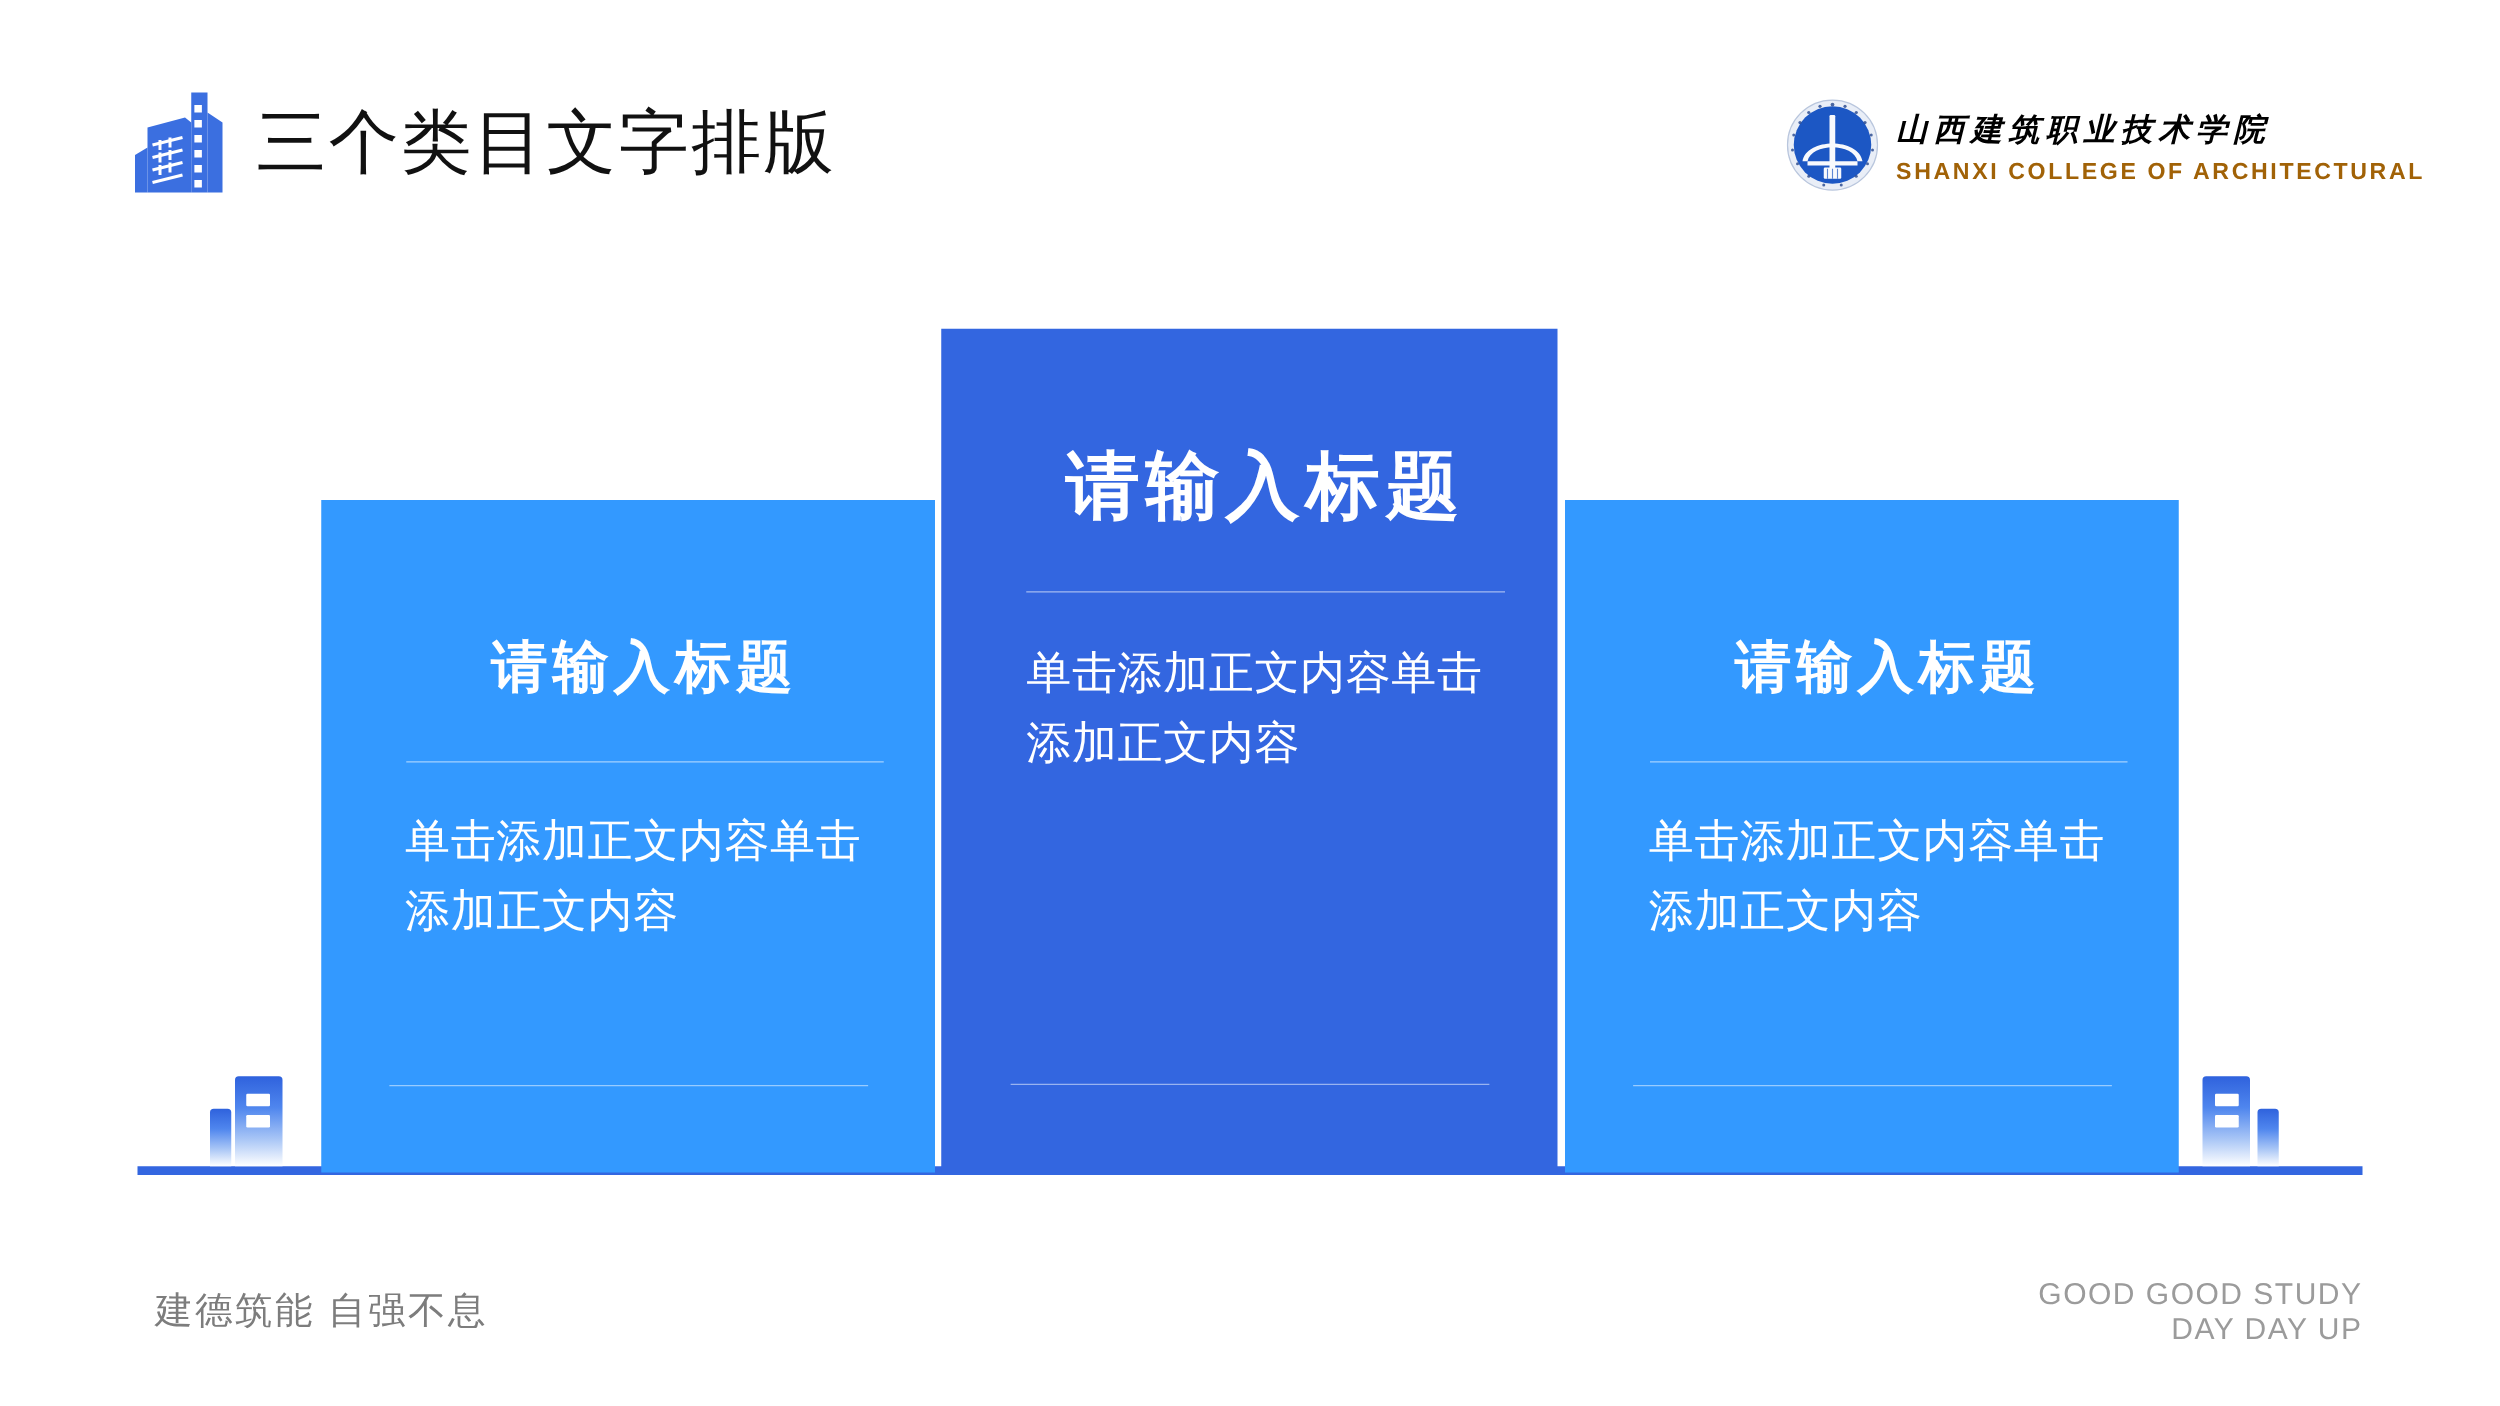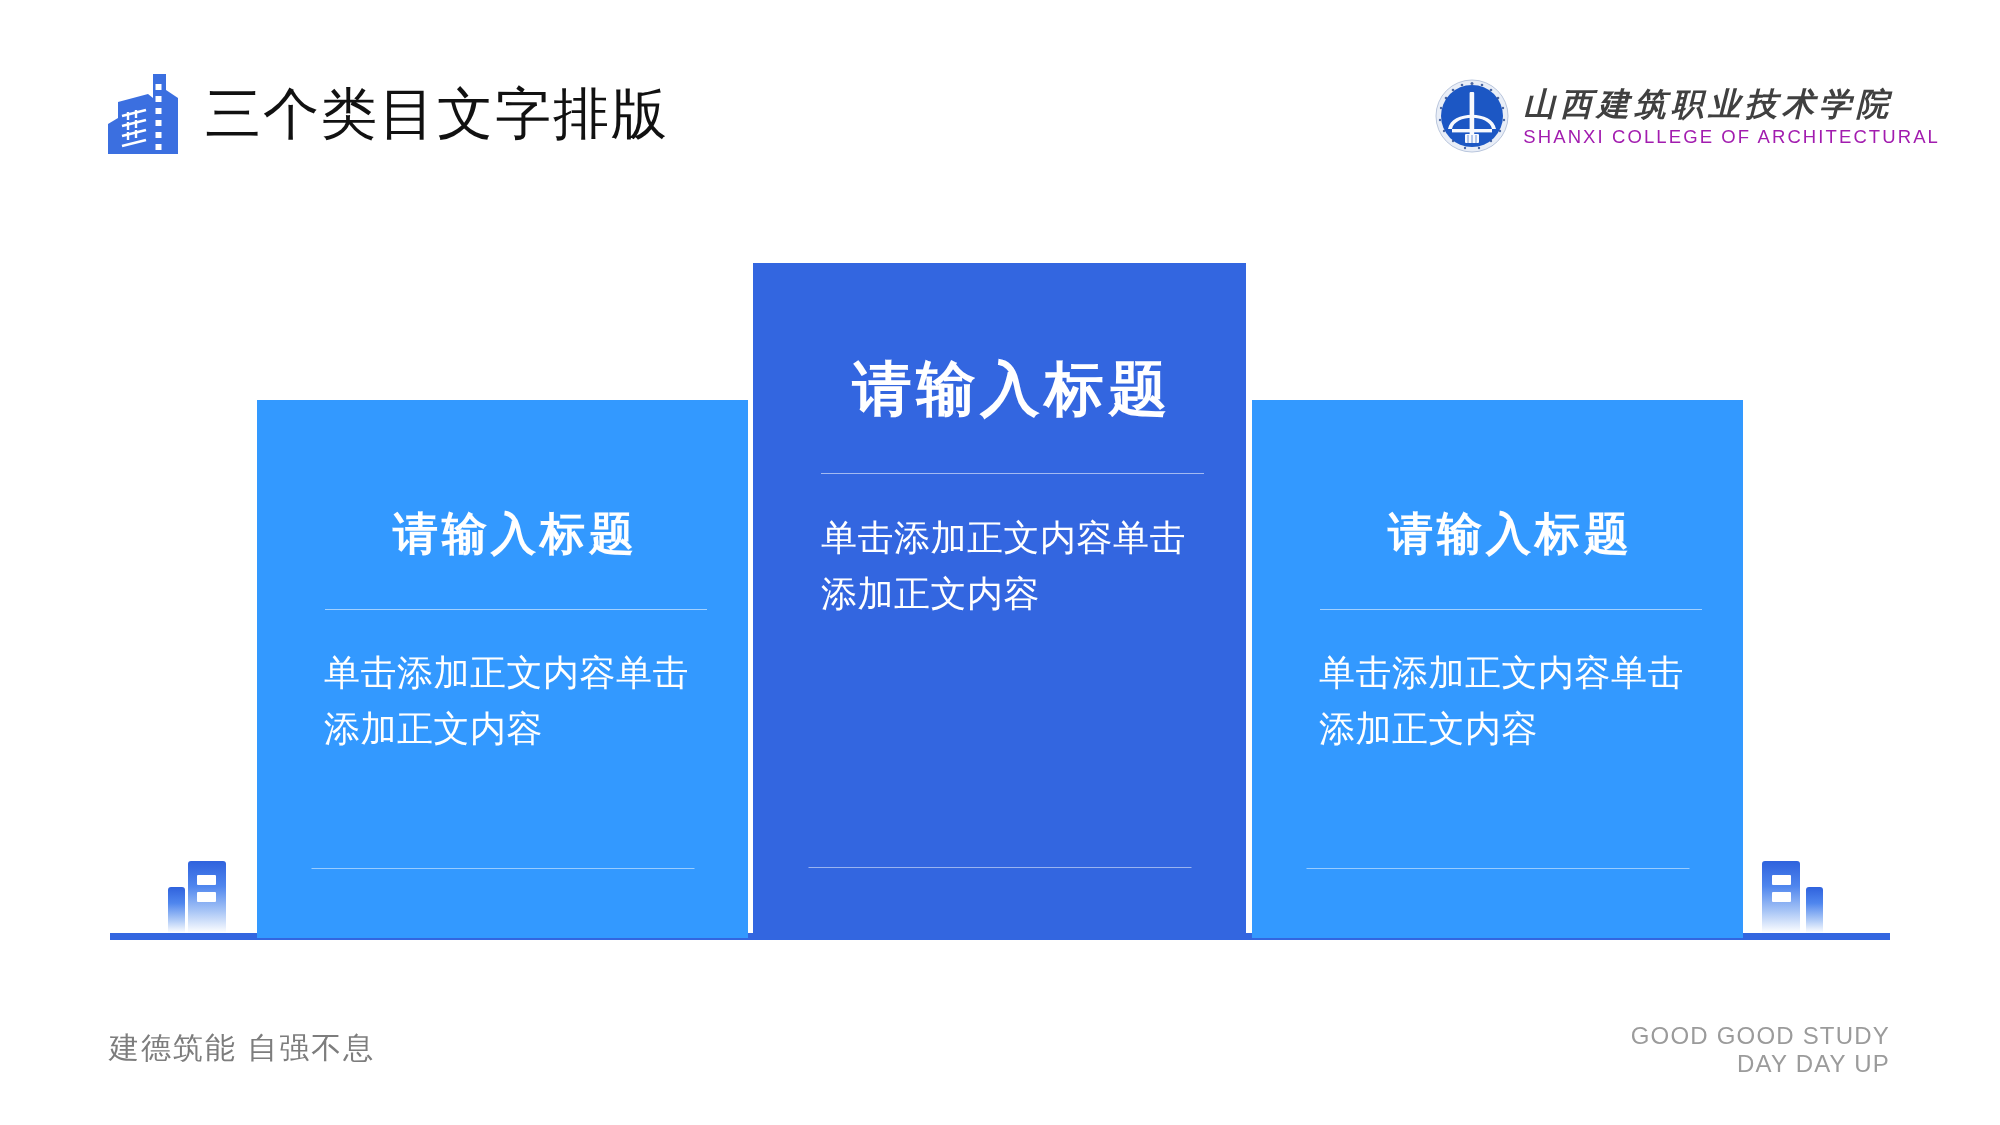--- a/index.html
+++ b/index.html
@@ -18,25 +18,25 @@
     font-size:56px;font-weight:normal;color:#111111;
     letter-spacing:2px;line-height:88px;white-space:nowrap;
   }
 
   
   .logo-wrap{position:absolute;right:60px;top:70px;height:92px;display:flex;align-items:center;gap:14px;}
   .logo-emblem{width:74px;height:74px;flex:0 0 74px;position:relative;}
   .logo-text{display:flex;flex-direction:column;justify-content:center;}
   .logo-cn{
     font-family:"DejaVu Serif","Liberation Serif",serif;
-    font-size:32px;font-weight:bold;font-style:italic;color:#404040;
+    font-size:25px;font-weight:bold;font-style:italic;color:#000000;
     letter-spacing:5px;line-height:40px;white-space:nowrap;
   }
   .logo-en{
-    font-size:18.5px;font-weight:normal;color:#a21caf;
+    font-size:18.5px;font-weight:bold;color:#a16207;
     letter-spacing:2.1px;line-height:24px;white-space:nowrap;
     margin-top:1px;
   }
 
   
   .panel{position:absolute;box-sizing:border-box;padding-left:26px;}
   .panel-left {left:257px; top:400px; width:491px; height:538px; background:#3399ff;}
   .panel-center{left:753px; top:263px; width:493px; height:675px; background:#3366e0;}
   .panel-right{left:1252px;top:400px; width:491px; height:538px; background:#3399ff;}
 
@@ -84,21 +84,21 @@
   .decor-right{right:148px;width:90px;}
   .bld{
     position:absolute;bottom:0;
     background:linear-gradient(180deg,#2f62dd 0%,#4f86ee 35%,#a9c6f6 70%,#ffffff 100%);
     border-radius:3px 3px 0 0;
   }
   .bld-win{position:absolute;background:#ffffff;border-radius:1px;}
 
   
   .footer-left{
-    position:absolute;left:109px;top:1028px;
+    position:absolute;left:124px;top:1028px;
     font-size:30px;color:#7d7d7d;letter-spacing:2px;white-space:nowrap;
   }
   .footer-right{
     position:absolute;right:110px;top:1022px;
     text-align:right;color:#9b9b9b;
     font-size:24px;letter-spacing:1.2px;line-height:28px;
   }
 </style>
 </head>
 <body>

